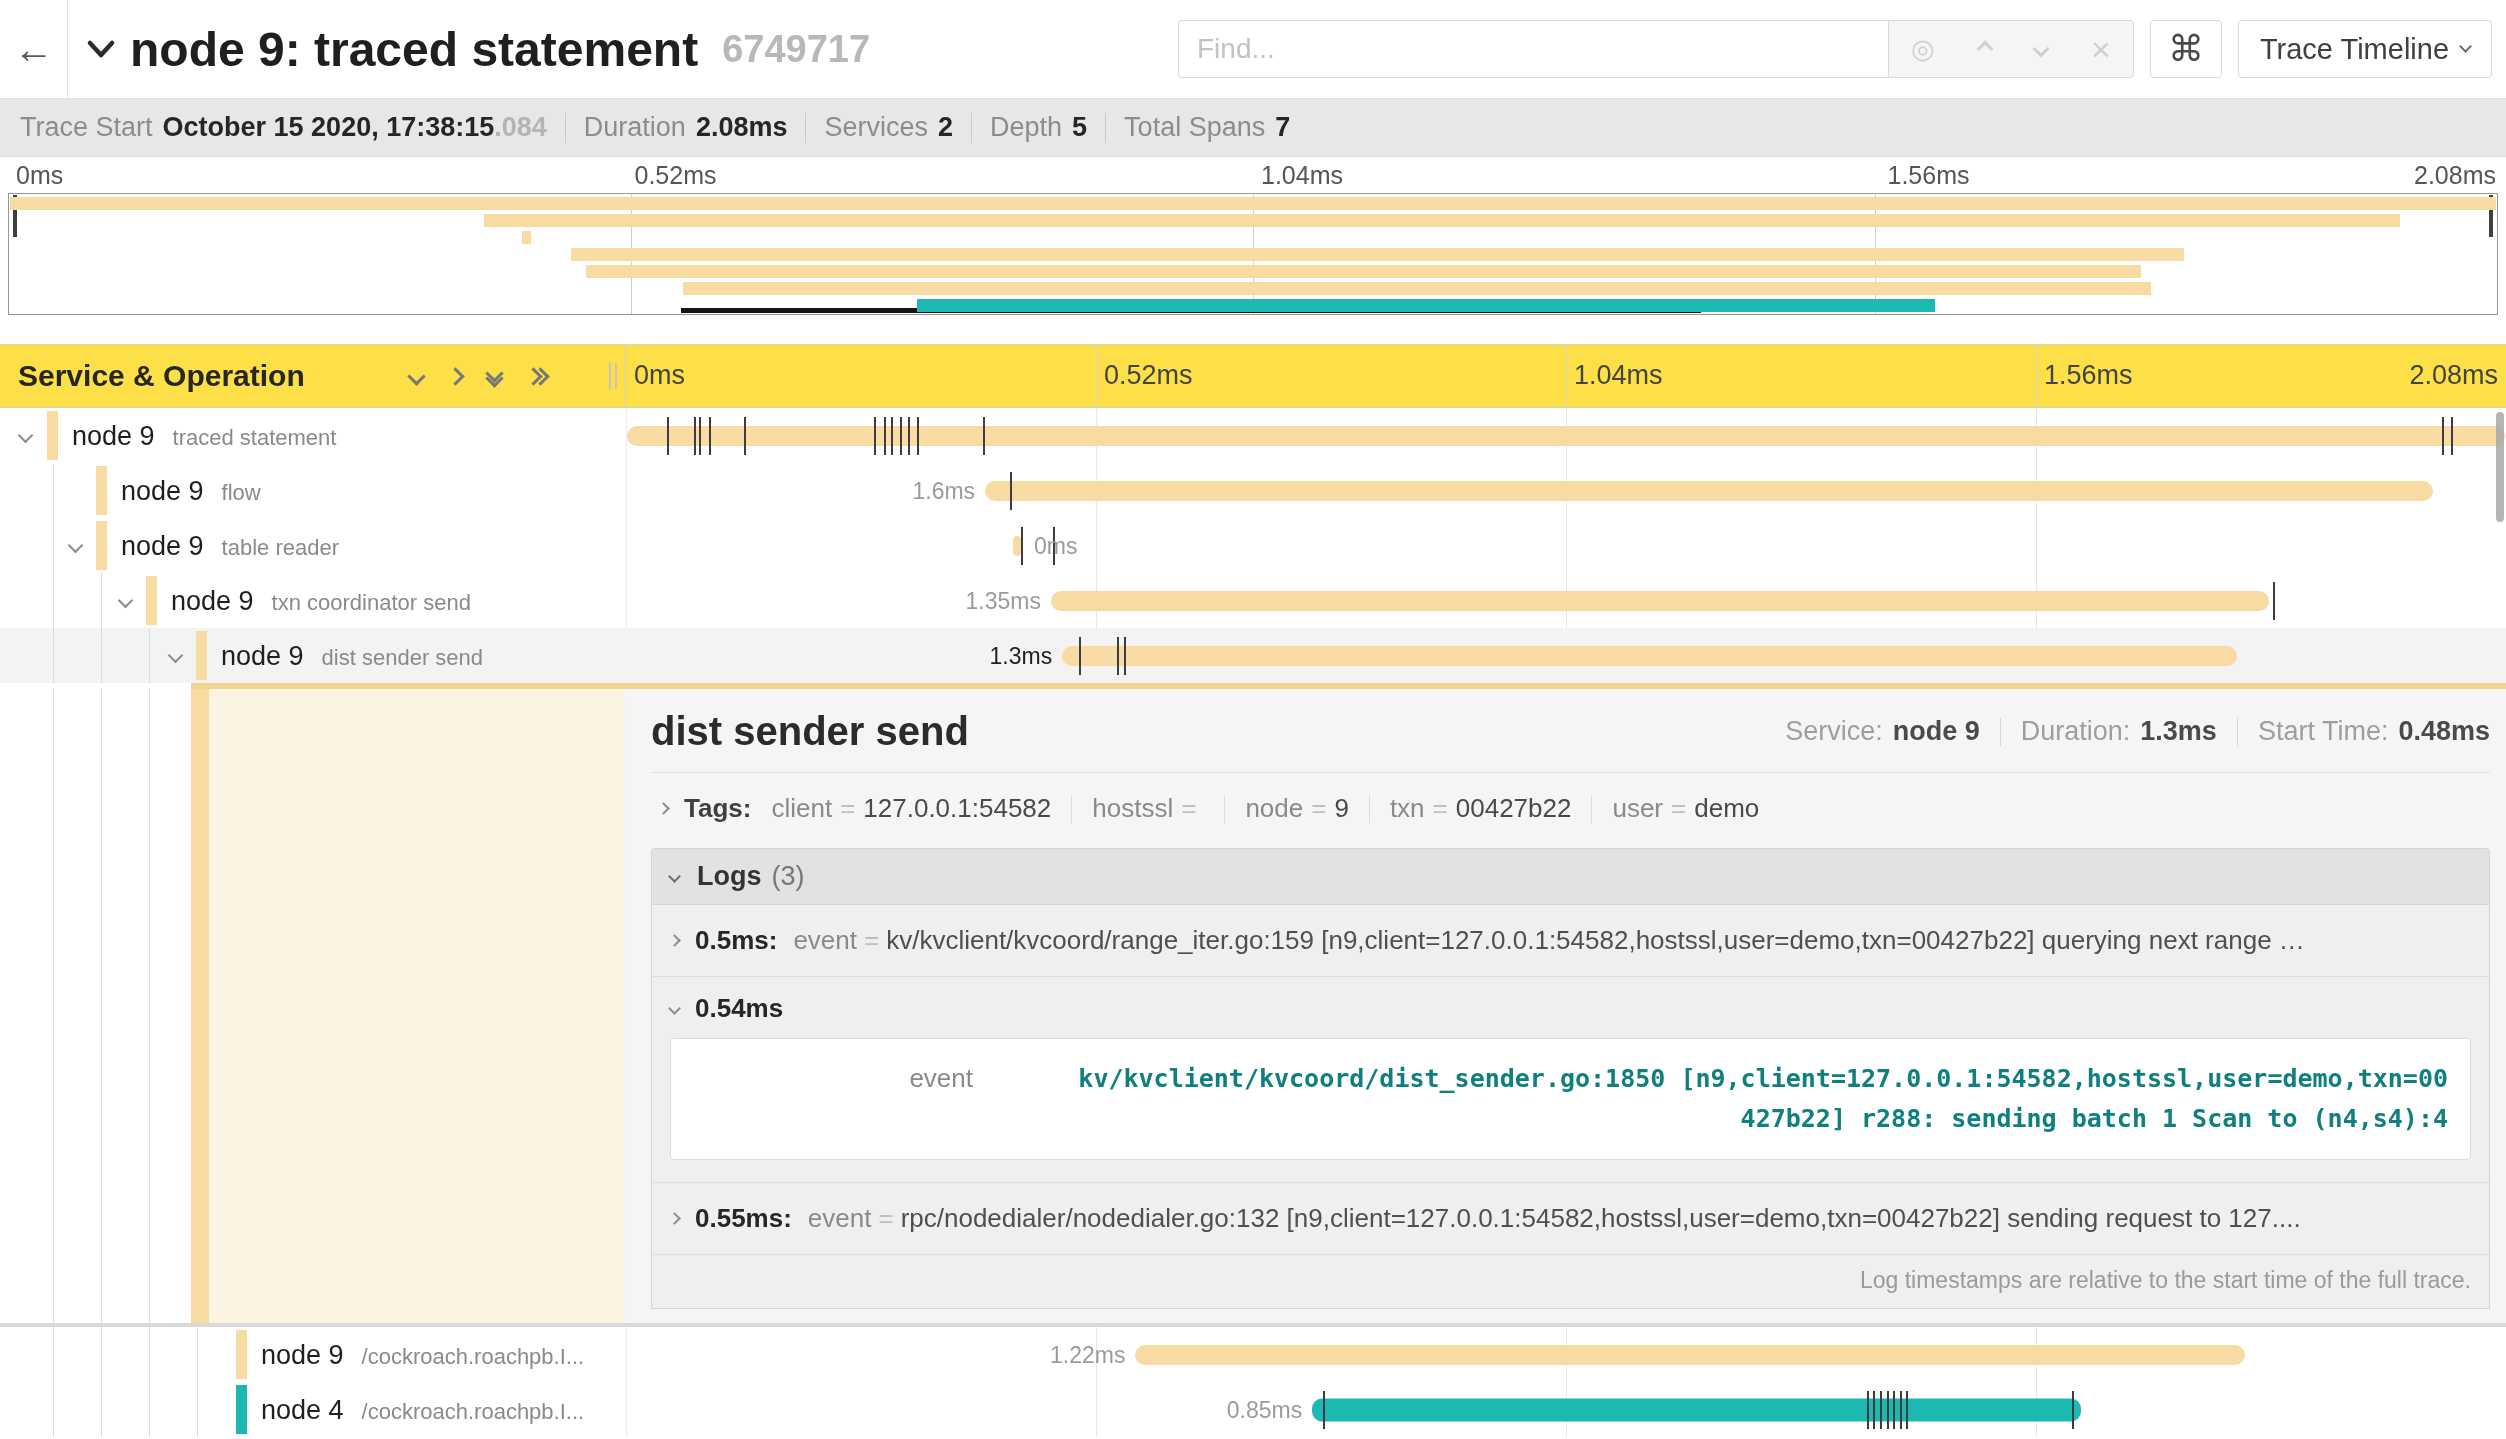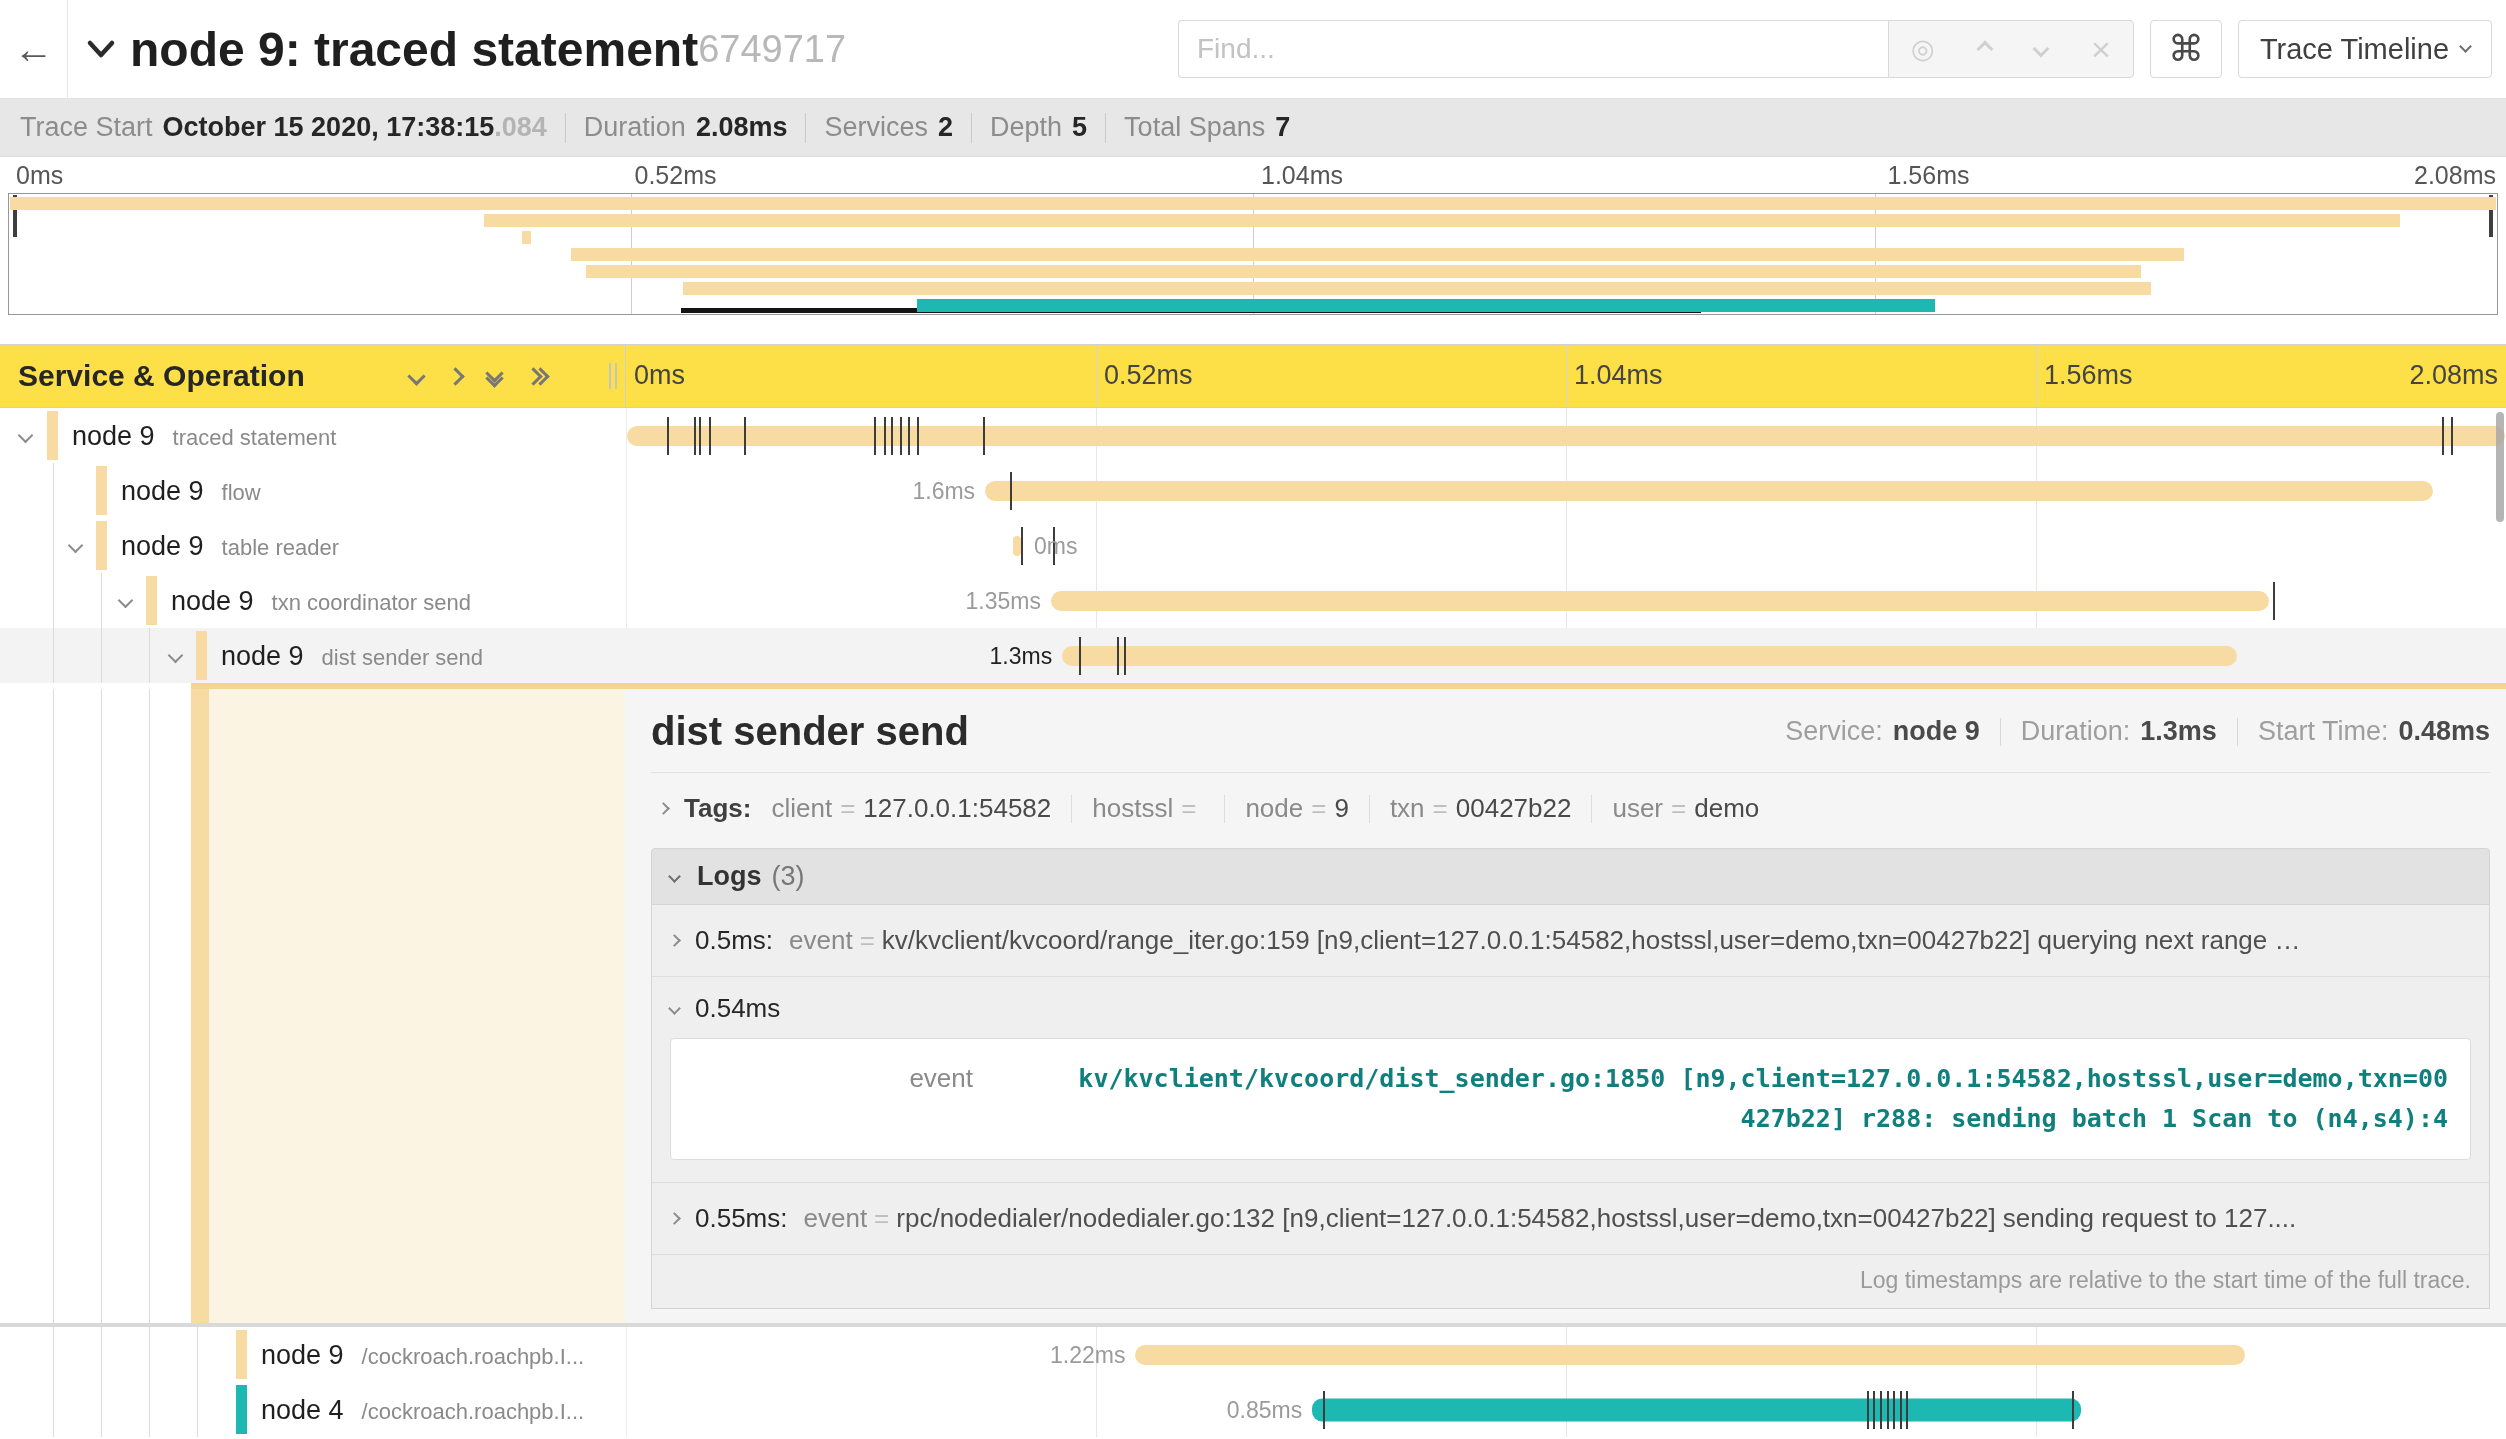--- a/index.html
+++ b/index.html
@@ -6,21 +6,21 @@
   html,body { width:2506px; height:1439px; overflow:hidden; background:#fff;
     font-family:"Liberation Sans","DejaVu Sans",sans-serif; }
 
   
   .topbar { height:99px; display:flex; align-items:center; border-bottom:1px solid #e2e2e2; background:#fff; }
   .backbtn { width:68px; height:99px; display:flex; align-items:center; justify-content:center;
     border-right:1px solid #e6e6e6; font-size:40px; color:#595959; cursor:pointer; }
   .title-wrap { display:flex; align-items:center; margin-left:18px; flex:1; min-width:0; }
   .title-chev { width:30px; height:30px; margin-right:14px; }
   .page-title { font-size:48px; font-weight:700; color:#1f1f1f; white-space:nowrap; }
-  .trace-id { font-size:38px; font-weight:400; color:#b8b8b8; margin-left:0; }
+  .trace-id { font-size:38px; font-weight:700; color:#b8b8b8; margin-left:24px; }
   .find-group { display:flex; width:956px; height:58px; }
   .find-input { flex:1; border:1px solid #d9d9d9; border-right:none; border-radius:4px 0 0 4px;
     font-size:28px; padding:0 18px; color:#333; outline:none; font-family:inherit; }
   .find-input::placeholder { color:#c3c3c3; }
   .find-tools { width:246px; background:#f5f5f5; border:1px solid #d9d9d9; border-radius:0 4px 4px 0;
     display:flex; align-items:center; justify-content:space-around; }
   .ftool { color:#cfcfcf; font-size:27px; display:flex; align-items:center; justify-content:center; }
   .sqbtn { width:72px; height:58px; margin-left:16px; border:1px solid #d9d9d9; border-radius:4px;
     background:#fff; display:flex; align-items:center; justify-content:center;
     font-size:36px; color:#4a4a4a; cursor:pointer; }
@@ -124,21 +124,21 @@
   .logs-header { background:#e2e2e2; border:1px solid #d4d4d4; border-radius:4px 4px 0 0;
     padding:12px 18px; font-size:27px; display:flex; align-items:center; }
   .logs-header .chev { width:9px; height:9px; border-width:0 2.5px 2.5px 0; border-color:#6d6d6d; margin-right:18px; }
   .logs-title { font-weight:700; color:#333; margin-right:10px; }
   .logs-count { color:#777; }
   .logs-body { border:1px solid #d4d4d4; border-top:none; background:#efefef; }
   .logline { display:flex; align-items:baseline; padding:20px 18px; border-bottom:1px solid #dedede;
     font-size:26px; white-space:nowrap; overflow:hidden; }
   .logline .chev, .loghead .chev { width:9px; height:9px; border-width:0 2.5px 2.5px 0;
     border-color:#8c8c8c; margin-right:16px; flex:none; align-self:center; }
-  .log-time { font-weight:400; color:#262626; margin-right:16px; }
+  .log-time { font-weight:700; color:#262626; margin-right:16px; }
   .log-key { color:#8a8a8a; }
   .log-eq { color:#bfbfbf; margin:0 7px; }
   .log-val { color:#4f4f4f; overflow:hidden; text-overflow:ellipsis; }
   .logexp { border-bottom:1px solid #dedede; }
   .loghead { display:flex; align-items:center; padding:16px 18px 12px; font-size:26px; }
   .event-box { margin:2px 18px 22px; background:#fff; border:1px solid #ddd; border-radius:4px;
     padding:20px 22px; display:flex; }
   .event-key { width:280px; flex:none; color:#8a8a8a; font-size:26px; padding-top:4px; }
   .event-val { font-family:"DejaVu Sans Mono","Liberation Mono",monospace; font-size:25px;
     color:#0F807D; font-weight:700; line-height:1.6; }

